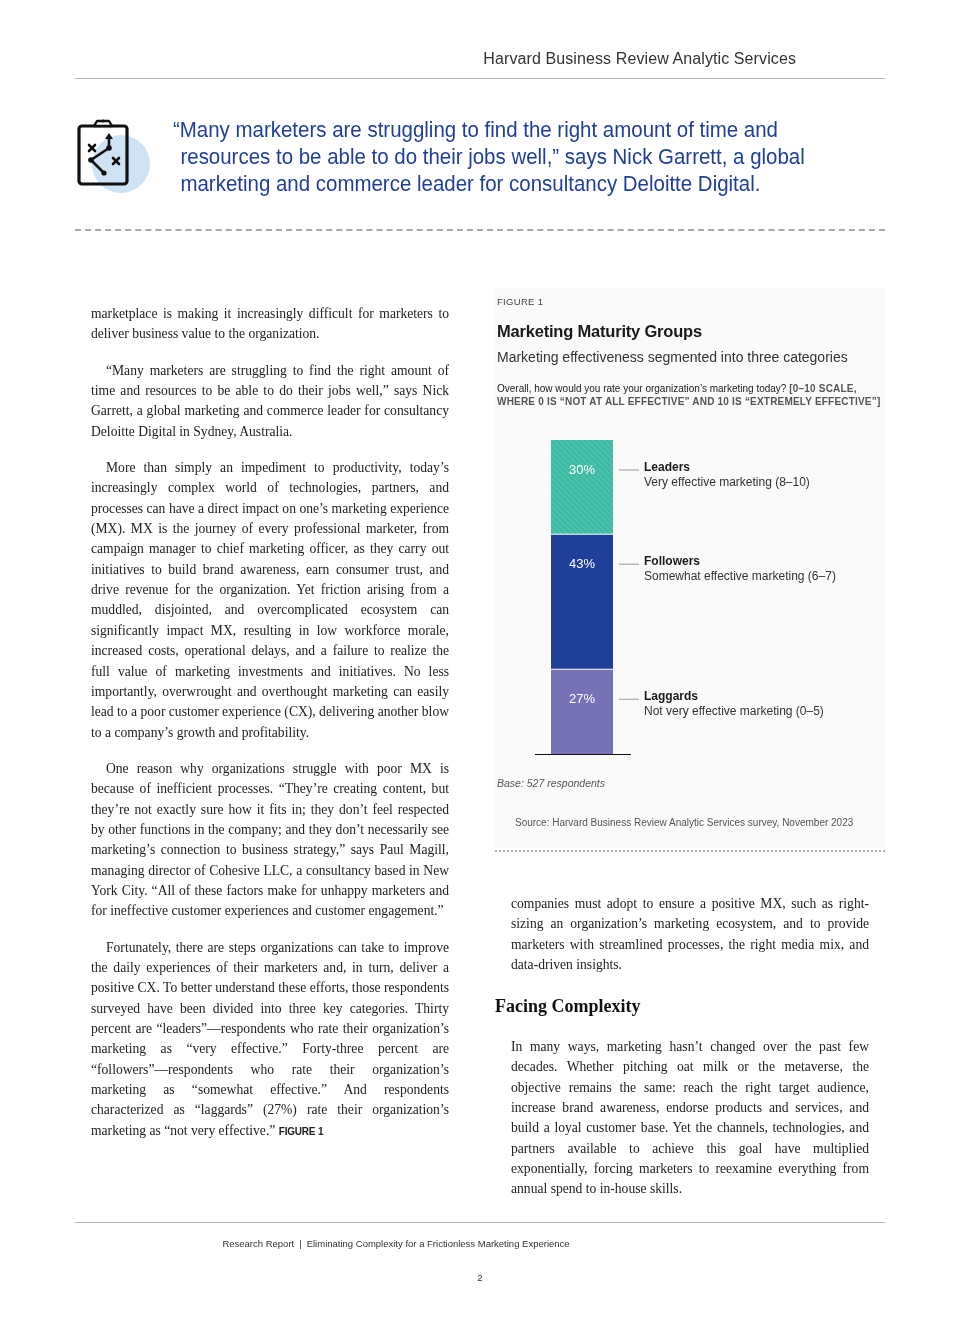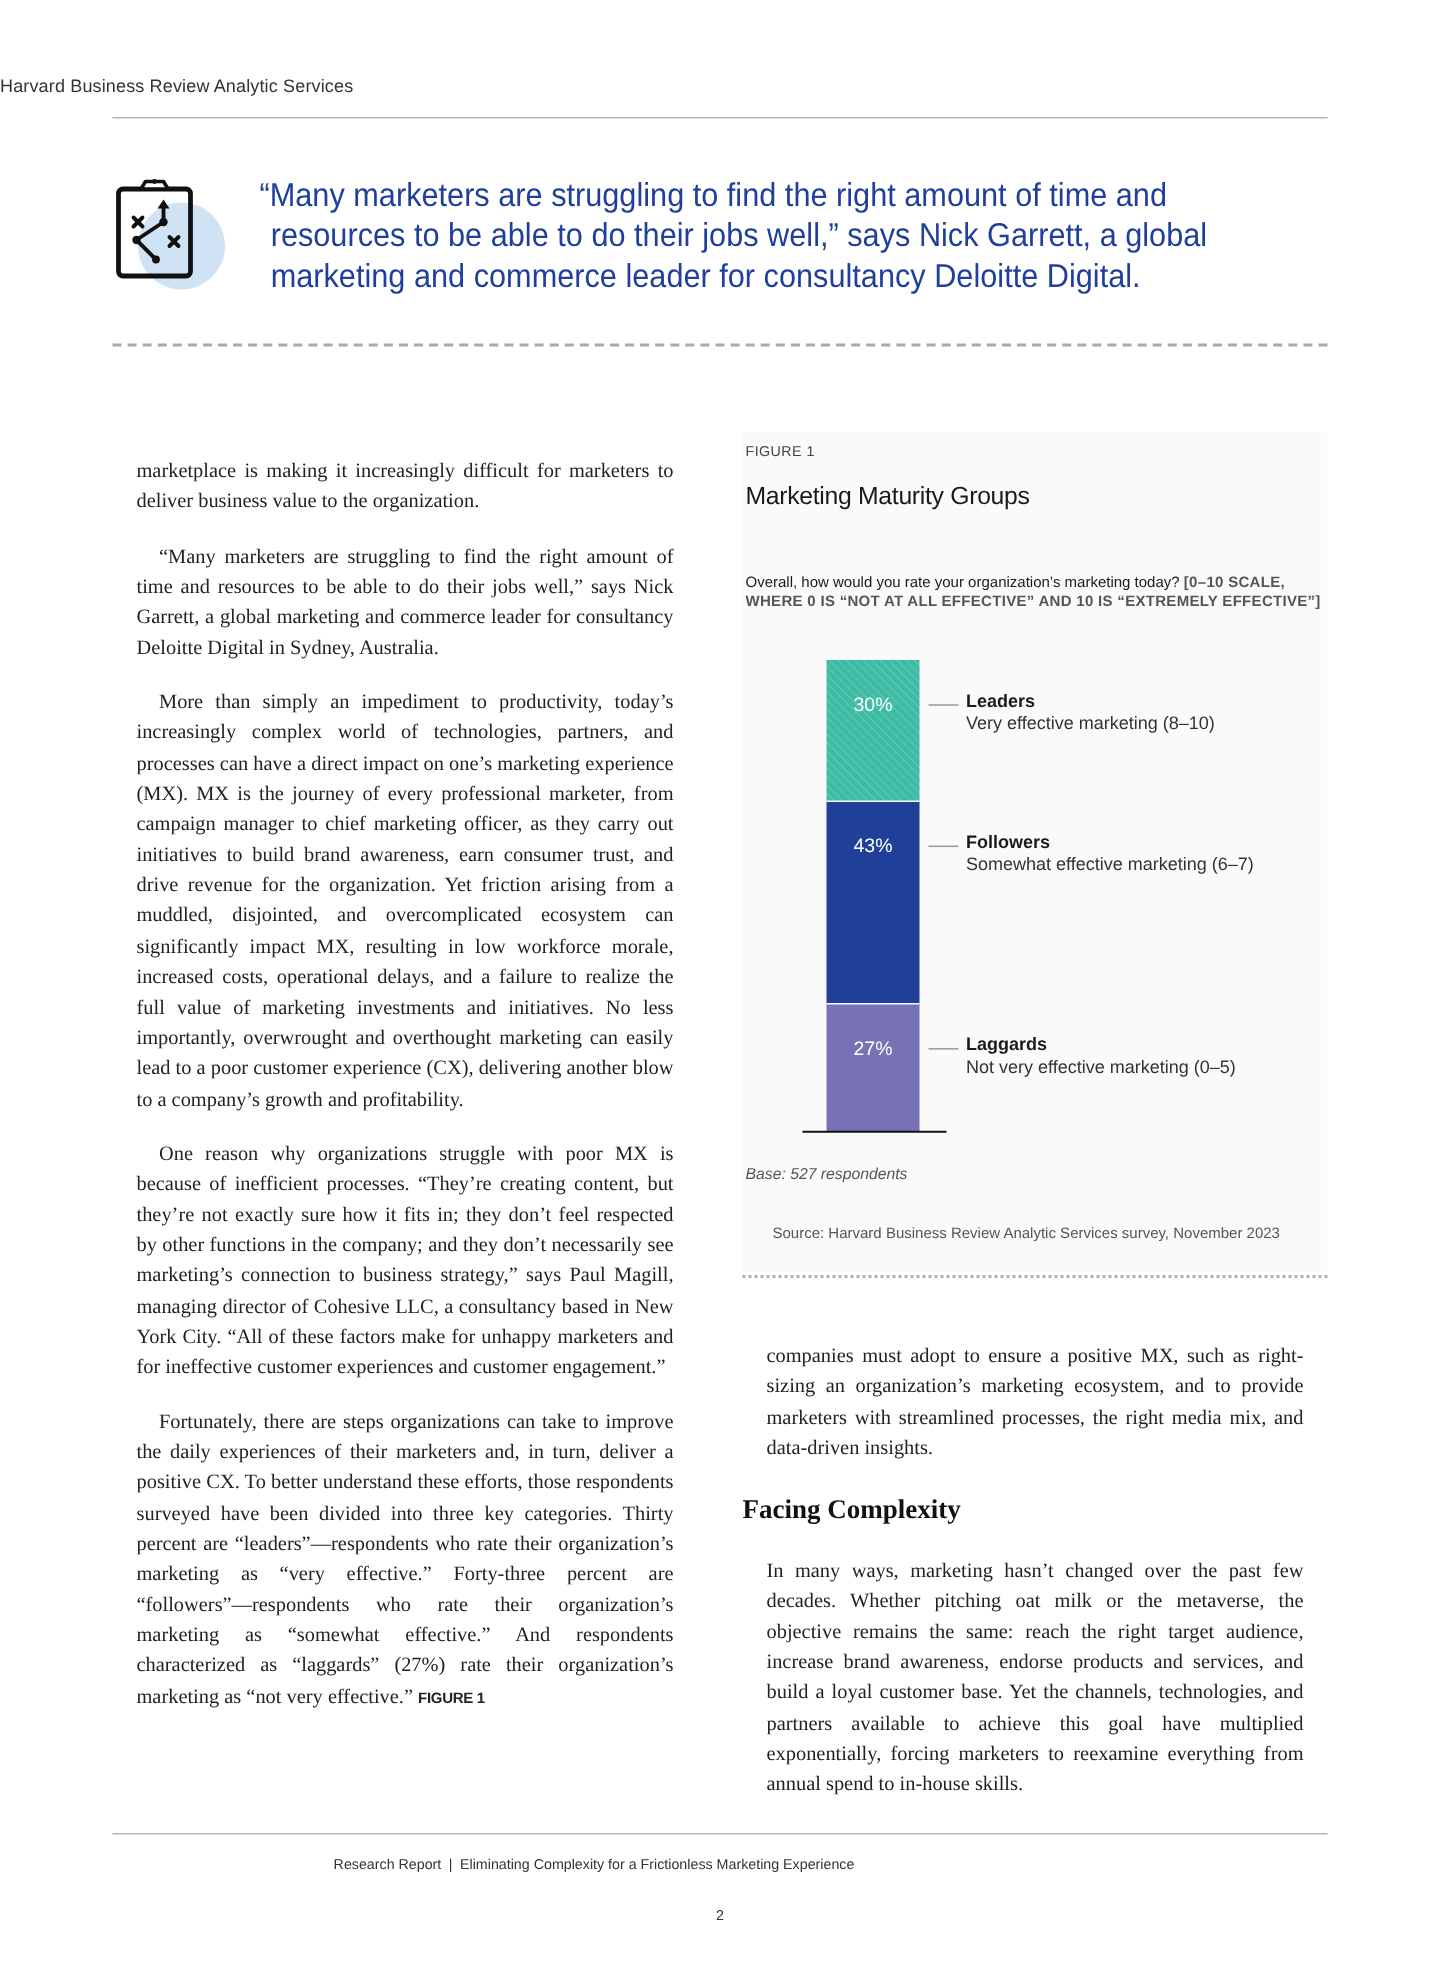--- a/index.html
+++ b/index.html
@@ -1,36 +1,36 @@
 <!DOCTYPE html>
 <html><head>
 <meta charset="utf-8">
 <style>
   html, body { margin: 0; padding: 0; background: #ffffff; }
   body { width: 960px; height: 1320px; position: relative; overflow: hidden; font-family: "Liberation Sans", sans-serif; color: #1a1a1a; }
-  .running-head { position: absolute; top: 50px; left: 0; width: 796px; text-align: left; font-size: 12px; color: #333; letter-spacing: 0.1px; }
+  .running-head { position: absolute; top: 50px; left: 0; width: 796px; text-align: right; font-size: 16px; color: #333; letter-spacing: 0.1px; }
   .rule-top { position: absolute; top: 78px; left: 75px; width: 810px; border-top: 1px solid #b4b4b4; }
 
   .pull-quote { position: absolute; top: 116px; left: 75px; width: 810px; height: 100px; }
   .pq-icon { position: absolute; left: 0; top: 2px; width: 80px; height: 80px; }
   .pq-text { position: absolute; left: 98px; top: 0; width: 720px; font-family: "Liberation Sans", sans-serif; font-size: 22px; line-height: 27px; color: #1f3f9a; transform: scaleX(0.93); transform-origin: left top; white-space: nowrap; }
   .pq-line { display: block; }
   .pq-line.indent { padding-left: 8px; }
   .rule-dotted-top { position: absolute; top: 229px; left: 75px; width: 810px; border-top: 2px dashed #a9a9a9; }
 
   .col-left { position: absolute; top: 288px; left: 75px; width: 390px; }
   .col-right-text { position: absolute; top: 878px; left: 495px; width: 390px; }
   .body-text { font-family: "Liberation Serif", serif; font-size: 13.6px; line-height: 20.35px; color: #222; text-align: justify; margin: 0; hyphens: none; }
   .body-text p { margin: 16px; text-indent: 15px; }
   .body-text p.noindent { text-indent: 0; }
   .fig-ref { font-family: "Liberation Sans", sans-serif; font-weight: bold; font-size: 10px; letter-spacing: -0.2px; }
 
   .figure-panel { position: absolute; top: 288px; left: 495px; width: 390px; height: 560px; background: #fafafa; }
   .fig-label { position: absolute; top: 8px; left: 2px; font-size: 9.5px; color: #444; letter-spacing: 0.3px; }
-  .fig-title { position: absolute; top: 34px; left: 2px; font-size: 16.5px; font-weight: normal; color: #1a1a1a; letter-spacing: -0.2px; }
+  .fig-title { position: absolute; top: 34px; left: 2px; font-size: 16.5px; font-weight: bold; color: #1a1a1a; letter-spacing: -0.2px; }
   .fig-subtitle { position: absolute; top: 61px; left: 2px; font-size: 14px; color: #333; }
   .fig-question { position: absolute; top: 94px; left: 2px; width: 392px; font-size: 10px; line-height: 13px; color: #1a1a1a; }
   .fig-question .scale-note { color: #555; letter-spacing: 0.2px; font-weight: bold; }
   .chart { position: absolute; top: 140px; left: 0; width: 390px; height: 340px; }
   .fig-base { position: absolute; top: 489px; left: 2px; font-size: 10.5px; font-style: italic; color: #555; }
   .fig-source { position: absolute; top: 529px; left: 20px; font-size: 10px; color: #555; }
   .rule-dotted-fig { position: absolute; top: 850px; left: 495px; width: 390px; border-top: 2px dotted #b0b0b0; }
 
   .section-heading { font-family: Liberation Serif, serif; font-size: 18px; font-weight: bold; color: #111; margin: 0; position: absolute; top: 996px; left: 495px; }
   .col-right-section { position: absolute; top: 1021px; left: 495px; width: 390px; }
@@ -78,20 +78,21 @@
   <p class="noindent">marketplace is making it increasingly difficult for marketers to deliver business value to the organization.</p>
   <p>“Many marketers are struggling to find the right amount of time and resources to be able to do their jobs well,” says Nick Garrett, a global marketing and commerce leader for consultancy Deloitte Digital in Sydney, Australia.</p>
   <p>More than simply an impediment to productivity, today’s increasingly complex world of technologies, partners, and processes can have a direct impact on one’s marketing experience (MX). MX is the journey of every professional marketer, from campaign manager to chief marketing officer, as they carry out initiatives to build brand awareness, earn consumer trust, and drive revenue for the organization. Yet friction arising from a muddled, disjointed, and overcomplicated ecosystem can significantly impact MX, resulting in low workforce morale, increased costs, operational delays, and a failure to realize the full value of marketing investments and initiatives. No less importantly, overwrought and overthought marketing can easily lead to a poor customer experience (CX), delivering another blow to a company’s growth and profitability.</p>
   <p>One reason why organizations struggle with poor MX is because of inefficient processes. “They’re creating content, but they’re not exactly sure how it fits in; they don’t feel respected by other functions in the company; and they don’t necessarily see marketing’s connection to business strategy,” says Paul Magill, managing director of Cohesive LLC, a consultancy based in New York City. “All of these factors make for unhappy marketers and for ineffective customer experiences and customer engagement.”</p>
   <p><span>Fortunately, there are steps organizations can take to improve the daily experiences of their marketers and, in turn, deliver a positive CX. To better understand these efforts, those respondents surveyed have been divided into three key categories. Thirty percent are “leaders”—respondents who rate their organization’s marketing as “very effective.” Forty-three percent are “followers”—respondents who rate their organization’s marketing as “somewhat effective.” And respondents characterized as “laggards” (27%) rate their organization’s marketing as “not very effective.”</span> <span class="fig-ref">FIGURE 1</span></p>
 </div>
 
 <div class="figure-panel">
   <div class="fig-label">FIGURE 1</div>
   <div class="fig-title">Marketing Maturity Groups</div>
+  <div class="fig-subtitle">Marketing effectiveness segmented into three categories</div>
   <div class="fig-question">
     <span>Overall, how would you rate your organization’s marketing today?</span>
     <span class="scale-note">[0–10 SCALE, WHERE 0 IS “NOT AT ALL EFFECTIVE” AND 10 IS “EXTREMELY EFFECTIVE”]</span>
   </div>
   <svg class="chart" id="chart" viewBox="0 0 390 340">
     <defs>
       <pattern id="hatch" width="4" height="4" patternUnits="userSpaceOnUse" patternTransform="rotate(-45)">
         <rect width="4" height="4" fill="#3dbba4"></rect>
         <line x1="0" y1="0" x2="0" y2="4" stroke="#6fd0bd" stroke-width="1"></line>
       </pattern>

